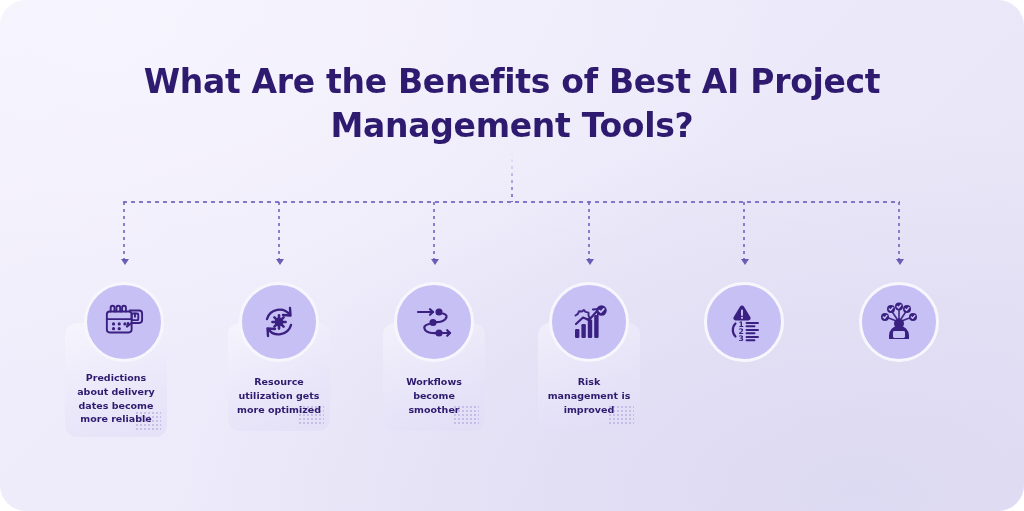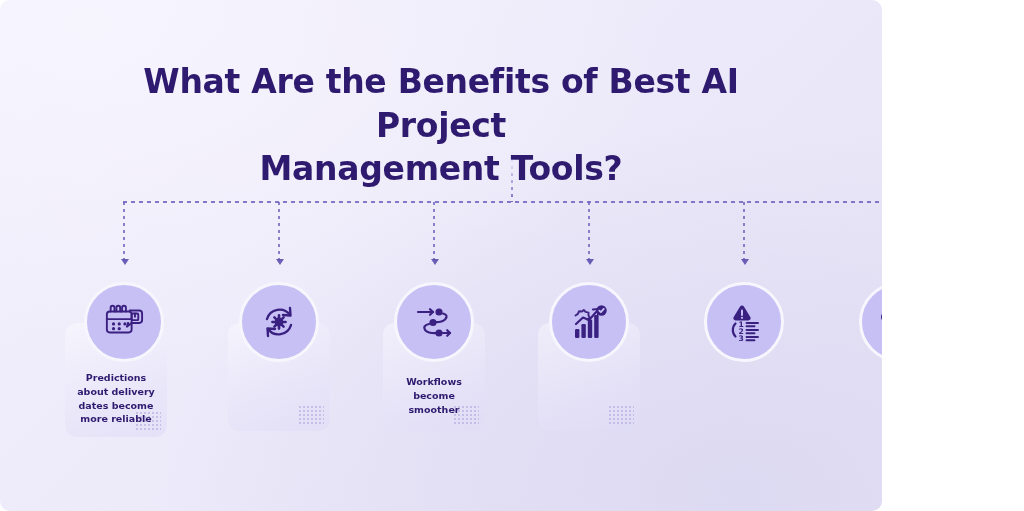--- a/index.html
+++ b/index.html
@@ -9,23 +9,23 @@
   }
   body {
     width: 1024px;
     height: 511px;
     overflow: hidden;
     font-family: "DejaVu Sans", "Liberation Sans", sans-serif;
   }
 
   #canvas {
     position: relative;
-    width: 882px;
+    width: 1024px;
     height: 511px;
-    border-radius: 10px;
+    border-radius: 26px;
     overflow: hidden;
     background:
       radial-gradient(120% 130% at 84% 96%, #dcd9f2 0%, rgba(220,217,242,0) 55%),
       radial-gradient(110% 120% at 10% 4%,  #f6f4fd 0%, rgba(246,244,253,0) 60%),
       linear-gradient(135deg, #f2f0fc 0%, #edeafa 45%, #e6e3f6 100%);
   }
 
   
   .title {
     position: absolute;
@@ -190,20 +190,21 @@
         <circle cx="17" cy="28" r="1.7" fill="#3a2080" stroke="none"></circle>
         <path d="M28 9 h10 a3 3 0 0 1 3 3 v7 a3 3 0 0 1 -3 3 h-8 l-5 4 1.5 -4 h-0.5" stroke="#3a2080"></path>
         <rect x="30" y="12" width="7" height="7" rx="1"></rect>
         <line x1="33.5" y1="12" x2="33.5" y2="15.5"></line>
       </svg>
     </span>
   </div>
 
   <div class="card" style="left:228px; height:108px; padding-top:52px;">
     <span class="dots"></span>
+    <span class="label">Resource utilization gets more optimized</span>
   </div>
   <div class="bubble" style="left:239px; top:282px;">
     <span>
       <svg width="40" height="40" viewBox="0 0 40 40" fill="none" stroke="#3a2080" stroke-width="2.4" stroke-linecap="round" stroke-linejoin="round">
         <path d="M31 13 A13 13 0 0 0 8 17"></path>
         <path d="M9 27 A13 13 0 0 0 32 23"></path>
         <polyline points="31,6 31.5,13.5 24,13"></polyline>
         <polyline points="9,34 8.5,26.5 16,27"></polyline>
         <path d="M20 13.6 l1.9 0 0.6 2.4 2 0.9 2.1 -1.2 1.4 1.4 -1.2 2.1 0.9 2 2.4 0.6 0 1.9 -2.4 0.6 -0.9 2 1.2 2.1 -1.4 1.4 -2.1 -1.2 -2 0.9 -0.6 2.4 -1.9 0" transform="translate(-8,-6.6) scale(1.0)" fill="#3a2080" stroke="none" opacity="0"></path>
         <circle cx="20" cy="20" r="4.4" fill="#3a2080" stroke="none"></circle>
@@ -236,20 +237,21 @@
         <path d="M16 21 q-7 1.5 -3.5 6.5 q3 3 11 2.6"></path>
         <circle cx="26" cy="30" r="3.6" fill="#3a2080" stroke="none"></circle>
         <line x1="30" y1="30" x2="37" y2="30"></line>
         <polyline points="34.2,27.2 37,30 34.2,32.8"></polyline>
       </svg>
     </span>
   </div>
 
   <div class="card" style="left:538px; height:108px; padding-top:52px;">
     <span class="dots"></span>
+    <span class="label">Risk management is improved</span>
   </div>
   <div class="bubble" style="left:549px; top:282px;">
     <span>
       <svg width="40" height="40" viewBox="0 0 40 40" fill="none" stroke="#3a2080" stroke-width="2" stroke-linecap="round" stroke-linejoin="round">
         <g fill="#3a2080" stroke="none">
           <rect x="6" y="27" width="4.4" height="9" rx="1.2"></rect>
           <rect x="12.4" y="22" width="4.4" height="14" rx="1.2"></rect>
           <rect x="18.8" y="17.5" width="4.4" height="18.5" rx="1.2"></rect>
           <rect x="25.2" y="13" width="4.4" height="23" rx="1.2"></rect>
         </g>

